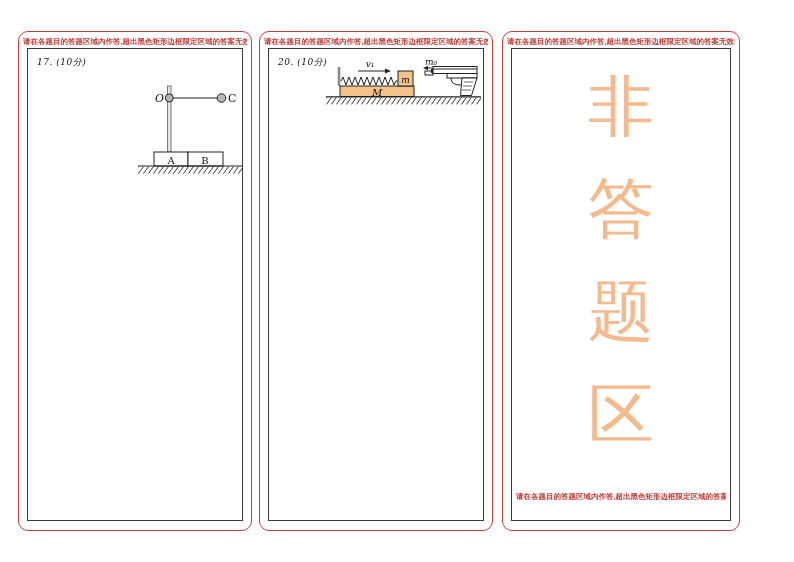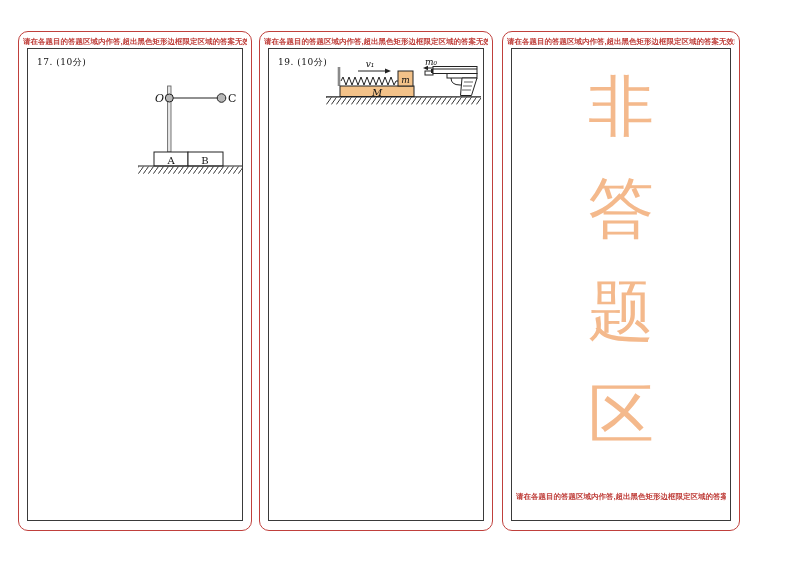--- a/index.html
+++ b/index.html
@@ -18,21 +18,21 @@
     position:absolute;top:4px;left:4px;right:4px;height:11px;
     text-align:center;font-size:7.5px;font-weight:bold;color:#c0403c;
     line-height:11px;white-space:nowrap;overflow:hidden;
   }
   .inner{
     position:absolute;left:8px;right:8px;top:16px;bottom:9px;
     border:1px solid #3a3a3a;background:#fff;
   }
   .qlabel{
     position:absolute;top:7px;left:9px;font-size:9px;color:#111;
-    font-family:"DejaVu Serif","Liberation Serif",serif;letter-spacing:.5px;
+    font-family:"DejaVu Serif","Liberation Serif",serif;letter-spacing:.5px;font-style:italic;
   }
   .diag{position:absolute;}
   #diag17{left:103px;top:30px;}
   #diag18{left:52px;top:7px;}
   .bigchar{
     position:absolute;left:0;right:0;height:72px;text-align:center;
     font-size:66px;line-height:72px;color:#f4b98c;
     font-family:"DejaVu Serif","Liberation Serif",serif;
   }
   .bigchar.c0{top:22px;} .bigchar.c1{top:124px;}
@@ -78,21 +78,21 @@
 
         <line x1="7" y1="87" x2="111" y2="87" stroke="#222" stroke-width="1.2"></line>
         <rect x="7" y="87.6" width="104" height="7" fill="url(#hatchA)"></rect>
       </svg>
     </div>
   </div>
 
   <div class="panel p2">
     <div class="warning">请在各题目的答题区域内作答,超出黑色矩形边框限定区域的答案无效!</div>
     <div class="inner">
-      <div class="qlabel">19. (10分)</div>
+      <div class="qlabel">20. (10分)</div>
       <svg id="diag18" class="diag" width="164" height="50" viewBox="0 0 164 50">
         <defs>
           <pattern id="hatchB" patternUnits="userSpaceOnUse" width="5" height="7">
             <line x1="5" y1="0" x2="0" y2="7" stroke="#333" stroke-width="1"></line>
           </pattern>
         </defs>
 
         <line x1="18" y1="11" x2="18" y2="30" stroke="#8a8a8a" stroke-width="2.6"></line>
 
         <rect x="19" y="30" width="74" height="10.5" fill="#f3c289" stroke="#222" stroke-width="1"></rect>

